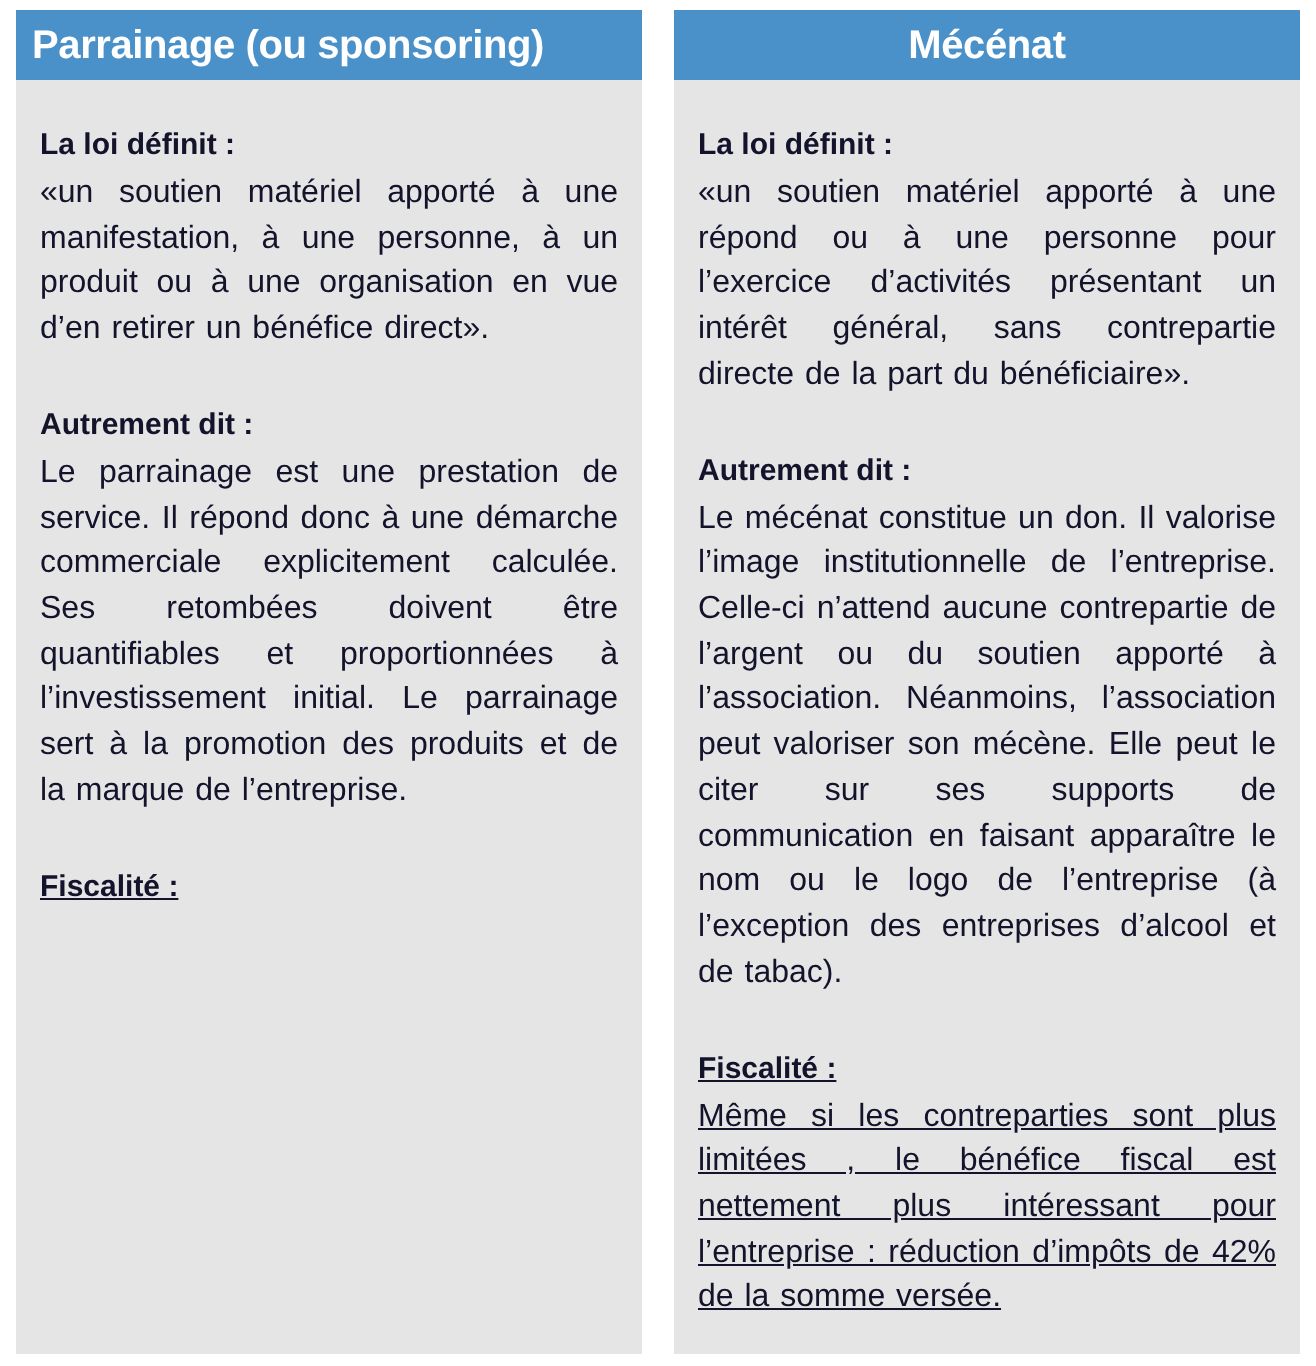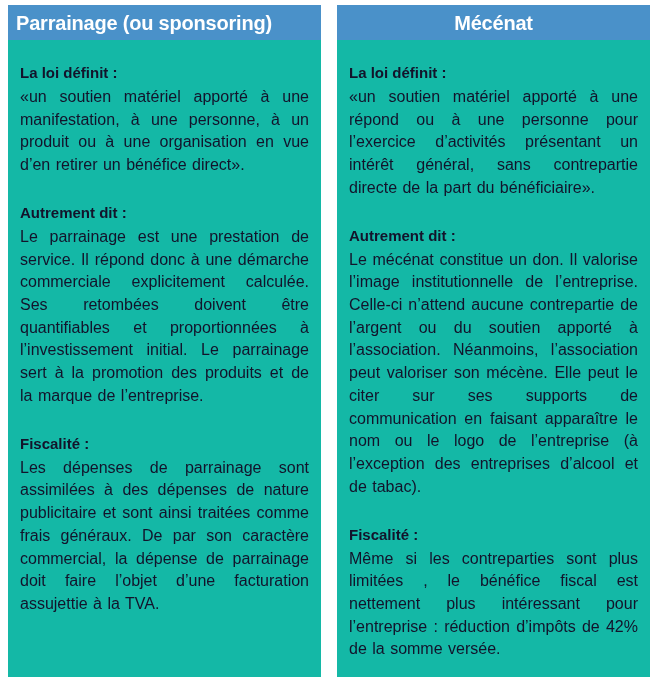--- a/index.html
+++ b/index.html
@@ -12,41 +12,41 @@
     width: 658px;
     height: 683px;
     box-sizing: border-box;
     padding: 5px 8px 6px 8px;
     display: flex;
     gap: 16px;
     background: #ffffff;
   }
   .panel {
     flex: 1 1 0;
-    background: #14b8a6;
+    background: #e5e5e5;
     display: flex;
     flex-direction: column;
   }
   .panel-header {
     background: #4a91c9;
     color: #ffffff;
     font-weight: bold;
     font-size: 20px;
     letter-spacing: -0.2px;
     padding: 7px 8px 6px 8px;
     line-height: 1.1;
   }
   .panel-header.align-left { text-align: left; }
   .panel-header.align-center { text-align: center; }
   .panel-body {
     padding: 24px 12px 10px 12px;
     color: #13132b;
   }
   .section { margin-bottom: 27px; }
-  .section:last-child { margin-bottom: 0; }
+  .section:last-child { margin-bottom: 0; text-decoration: underline; }
   .section h3 {
     margin: 0 0 5px 0;
     font-size: 15px;
     font-weight: bold;
     color: #13132b;
   }
   .section p {
     margin: 0;
     font-size: 16px;
     line-height: 1.42;
@@ -66,21 +66,20 @@
       <div class="section">
         <h3>La loi définit :</h3>
         <p>«un soutien matériel apporté à une manifestation, à une personne, à un produit ou à une organisation en vue d’en retirer un bénéfice direct».</p>
       </div>
       <div class="section">
         <h3>Autrement dit :</h3>
         <p>Le parrainage est une prestation de service. Il répond donc à une démarche commerciale explicitement calculée. Ses retombées doivent être quantifiables et proportionnées à l’investissement initial. Le parrainage sert à la promotion des produits et de la marque de l’entreprise.</p>
       </div>
       <div class="section">
         <h3>Fiscalité :</h3>
-        <p>Les dépenses de parrainage sont assimilées à des dépenses de nature publicitaire et sont ainsi traitées comme frais généraux. De par son caractère commercial, la dépense de parrainage doit faire l’objet d’une facturation assujettie à la TVA.</p>
       </div>
     </div>
   </div>
 
   <div class="panel">
     <div class="panel-header align-center">Mécénat</div>
     <div class="panel-body">
       <div class="section">
         <h3>La loi définit :</h3>
         <p>«un soutien matériel apporté à une répond ou à une personne pour l’exercice d’activités présentant un intérêt général, sans contrepartie directe de la part du bénéficiaire».</p>

